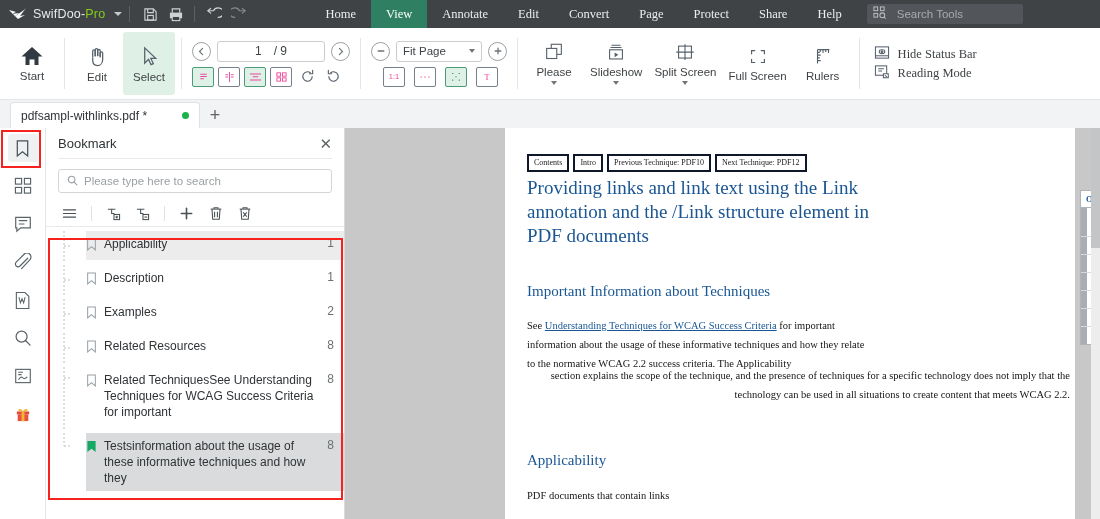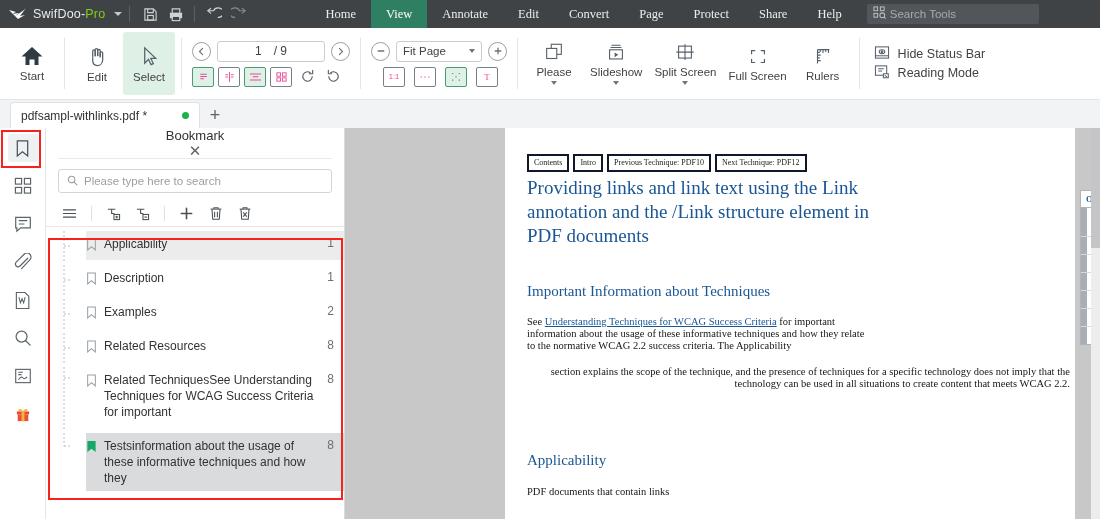--- a/index.html
+++ b/index.html
@@ -29,22 +29,22 @@
     width: 26px; height: 26px; display: flex; align-items: center;
     justify-content: center; color: #cfd2d3;
   }
   .menu { display: flex; align-items: center; margin-left: 58px; height: 28px; font-family: Liberation Serif, serif; }
   .menu-item {
     height: 28px; line-height: 28px; padding: 0 15px; font-size: 12.5px;
     color: #eceded; white-space: nowrap;
   }
   .menu-item.active { background: #2f7f62; color: #ffffff; }
   .searchtools {
-    margin-left: 10px; height: 20px; width: 172px; background: #52565a;
-    border-radius: 2px; display: flex; align-items: center; padding: 0 6px; gap: 4px;
+    margin-left: 10px; height: 20px; width: 156px; background: #52565a;
+    border-radius: 2px; display: flex; align-items: center; padding: 0 6px; gap: 11px;
   }
   .searchtools input {
     background: transparent; border: 0; outline: none; color: #cfd2d3;
     font-size: 11.5px; font-family: "Liberation Sans", sans-serif; width: 128px;
   }
   .searchtools input::placeholder { color: #a7abad; }
 
   
   .ribbon {
     position: absolute; left: 0; top: 28px; width: 1100px; height: 72px;
@@ -88,21 +88,21 @@
   }
   .rib-tool {
     min-width: 60px; padding: 0 6px; margin: 4px 0; display: flex;
     flex-direction: column; align-items: center; justify-content: center; gap: 2px;
   }
   .rib-tool .cap { font-size: 11.5px; color: #3f4346; white-space: nowrap; }
   .rib-tool .dd {
     width: 0; height: 0; border-left: 3.5px solid transparent;
     border-right: 3.5px solid transparent; border-top: 4px solid #70767a; margin-top: 1px;
   }
-  .rightgrp { display: flex; flex-direction: column; justify-content: center; padding-left: 8px; }
+  .rightgrp { display: flex; flex-direction: column; justify-content: center; padding-left: 8px; font-family: Liberation Serif, serif; }
   .rightrow { display: flex; align-items: center; gap: 8px; }
   .rightrow .cap { font-size: 12.5px; color: #3f4346; white-space: nowrap; }
 
   
   .tabstrip {
     position: absolute; left: 0; top: 100px; width: 1100px; height: 28px;
     background: #f2f3f4; display: flex; align-items: flex-end;
   }
   .doctab {
     margin-left: 10px; height: 26px; min-width: 190px; background: #ffffff;
@@ -126,21 +126,20 @@
   .rail-ico.sel { background: #eef0f1; }
 
   
   .bmpanel {
     position: absolute; left: 46px; top: 128px; width: 299px; height: 391px;
     background: #ffffff; border-right: 1px solid #d8dadc;
   }
   .bm-head {
     height: 30px; display: flex; align-items: center; padding: 0 12px;
     justify-content: space-between;
-    flex-direction: column;
   }
   .bm-title { font-size: 13px; color: #2f3336; }
   .bm-close { font-size: 15px; color: #5d6366; line-height: 1; }
   .bm-hr { height: 1px; background: #e7e9ea; margin: 0 12px; }
   .bm-search {
     margin: 10px 12px 0 12px; height: 24px; border: 1px solid #d3d6d8;
     border-radius: 3px; display: flex; align-items: center; gap: 6px; padding: 0 8px;
   }
   .bm-search input {
     border: 0; outline: none; font-size: 11.5px; color: #3f4346;
@@ -188,21 +187,21 @@
     position: absolute; left: 22px; top: 48px; width: 345px;
     font-family: "Liberation Serif", serif; font-size: 19px; line-height: 24px;
     color: #1a5694; font-weight: normal;
   }
   .doc-h2 {
     position: absolute; font-family: "Liberation Serif", serif; font-size: 15px;
     color: #1a5694; font-weight: normal;
   }
   .doc-p {
     position: absolute; font-family: "Liberation Serif", serif; font-size: 10.5px;
-    color: #151515; line-height: 12px;
+    color: #151515; line-height: 19px;
   }
   .doc-link { color: #1a5694; text-decoration: underline; }
   .otp {
     position: absolute; left: 575px; top: 62px; width: 120px;
     border: 1px solid #aeb4ba; background: #ffffff;
     font-family: "Liberation Serif", serif;
   }
   .otp-head {
     font-size: 8.5px; color: #1a5694; font-weight: bold; padding: 3px 5px;
     border-bottom: 1px solid #aeb4ba;

